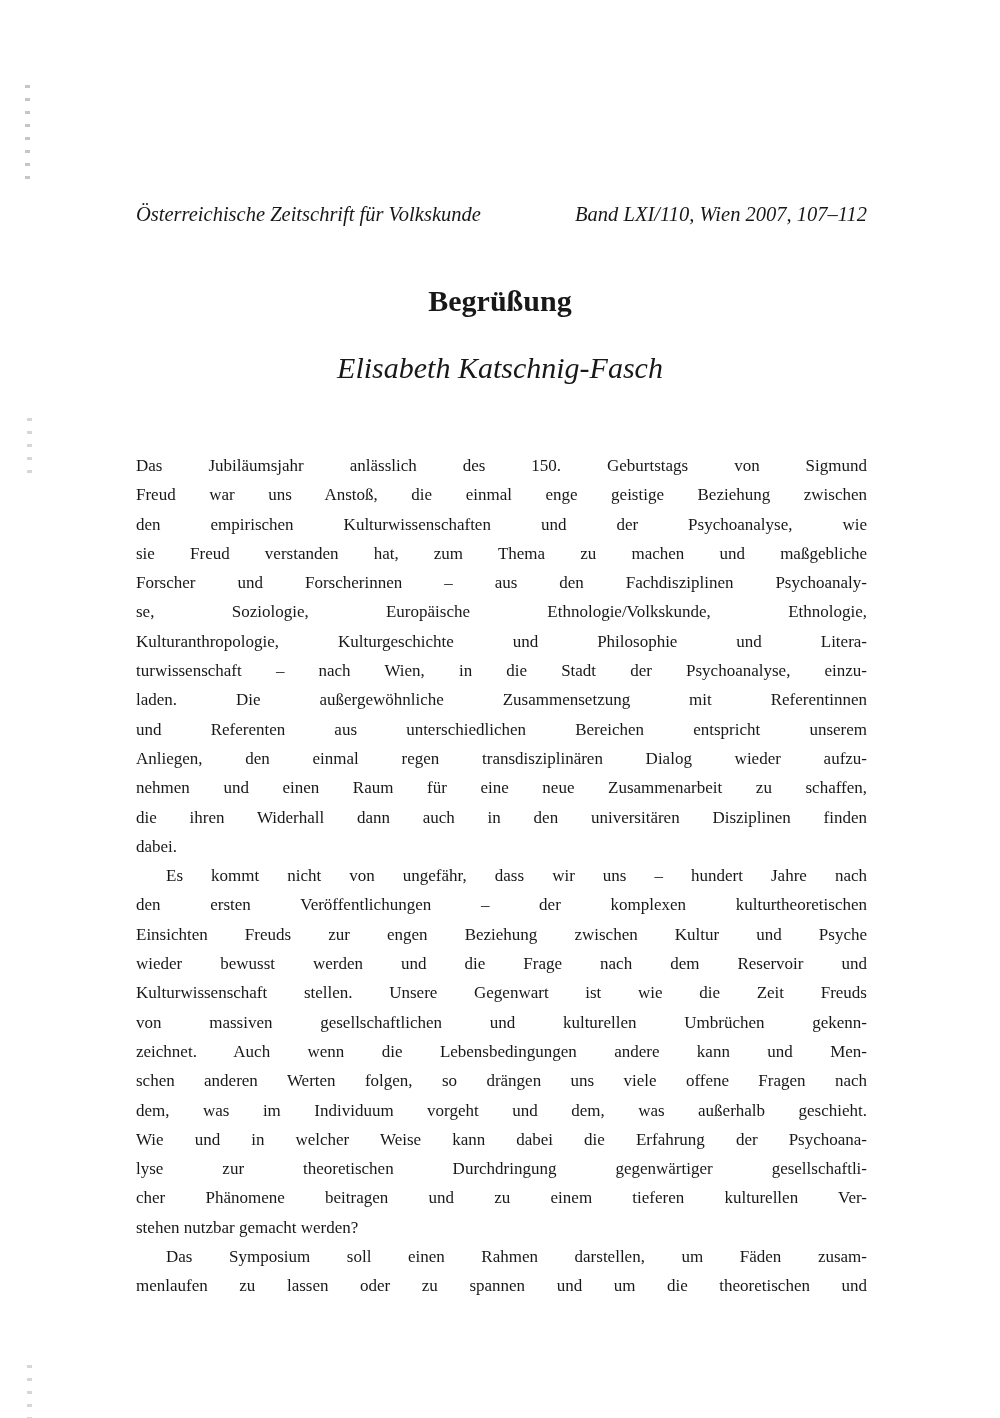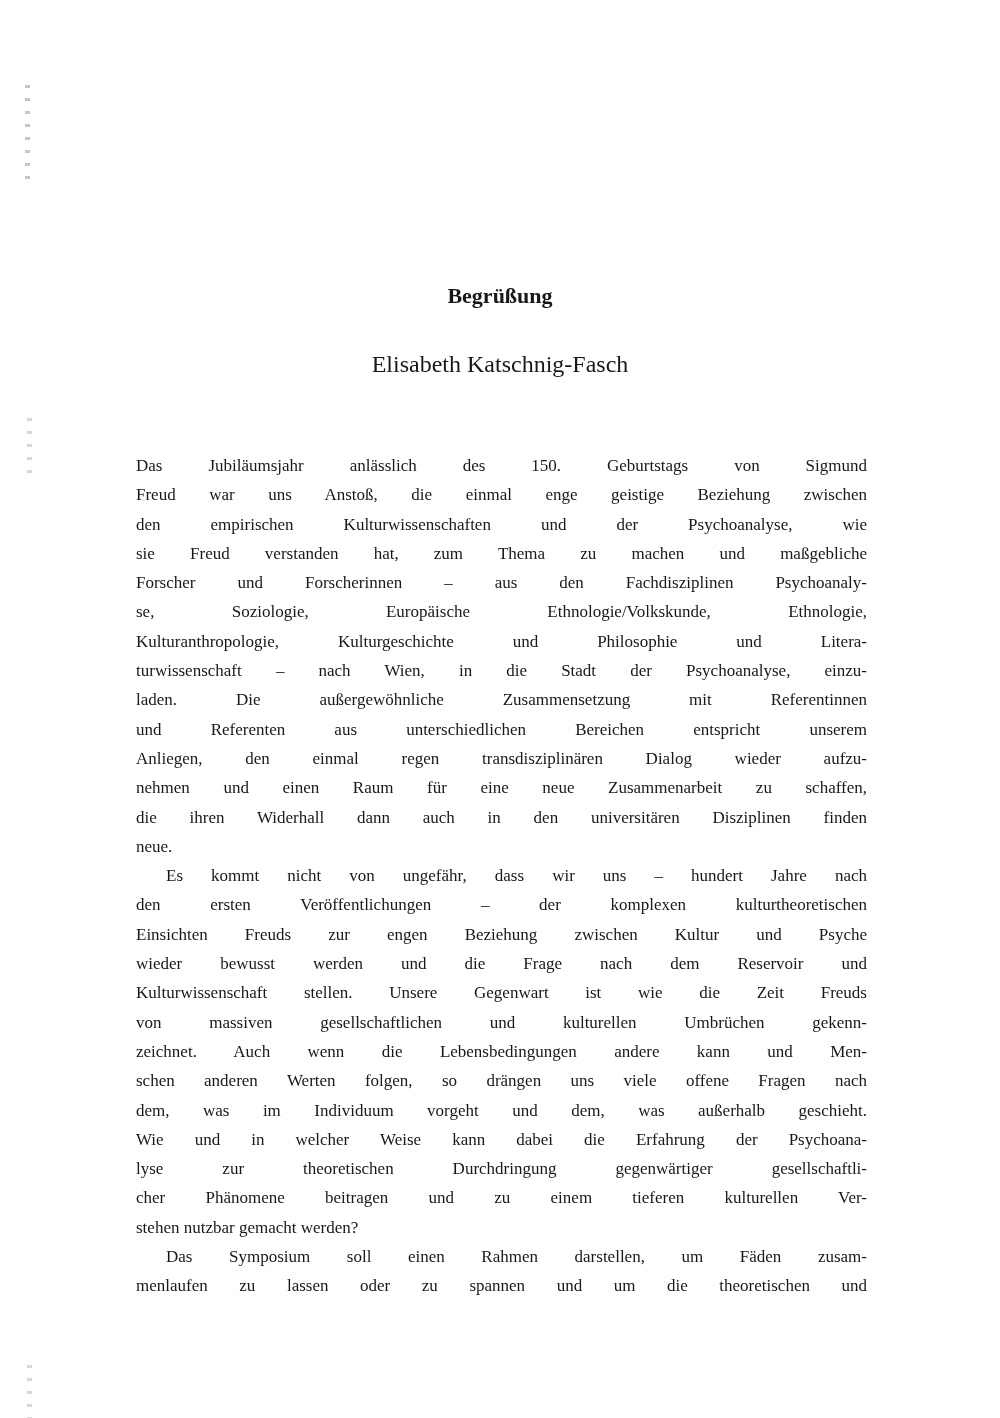--- a/index.html
+++ b/index.html
@@ -42,31 +42,32 @@
     line-height: 1.25;
     white-space: nowrap;
   }
   .article-title {
     position: absolute;
     left: 0;
     width: 1000px;
     top: 283px;
     margin: 0;
     text-align: center;
-    font-size: 22px;
+    font-size: 30px;
     font-weight: bold;
     line-height: 1.2;
   }
   .article-author {
     position: absolute;
     left: 0;
     width: 1000px;
     top: 350px;
     text-align: center;
-    font-size: 24px;
+    font-style: italic;
+    font-size: 30px;
     line-height: 1.2;
   }
   .article-body {
     position: absolute;
     left: 136px;
     top: 451px;
     width: 731px;
     font-size: 17px;
     line-height: 29.3px;
   }
@@ -81,41 +82,45 @@
 </style>
 </head>
 <body>
 
 <div class="page">
 
   <div class="artifact artifact-1"></div>
   <div class="artifact artifact-2"></div>
   <div class="artifact artifact-3"></div>
 
+  <header class="journal-header">
+    <span>Österreichische Zeitschrift für Volkskunde</span>
+    <span>Band LXI/110, Wien 2007, 107–112</span>
+  </header>
 
   <h1 class="article-title">Begrüßung</h1>
 
   <div class="article-author">Elisabeth Katschnig-Fasch</div>
 
   <main class="article-body">
       <div class="paragraph">
         <div class="line">Das Jubiläumsjahr anlässlich des 150. Geburtstags von Sigmund</div>
         <div class="line">Freud war uns Anstoß, die einmal enge geistige Beziehung zwischen</div>
         <div class="line">den empirischen Kulturwissenschaften und der Psychoanalyse, wie</div>
         <div class="line">sie Freud verstanden hat, zum Thema zu machen und maßgebliche</div>
         <div class="line">Forscher und Forscherinnen – aus den Fachdisziplinen Psychoanaly-</div>
         <div class="line">se, Soziologie, Europäische Ethnologie/Volkskunde, Ethnologie,</div>
         <div class="line">Kulturanthropologie, Kulturgeschichte und Philosophie und Litera-</div>
         <div class="line">turwissenschaft – nach Wien, in die Stadt der Psychoanalyse, einzu-</div>
         <div class="line">laden. Die außergewöhnliche Zusammensetzung mit Referentinnen</div>
         <div class="line">und Referenten aus unterschiedlichen Bereichen entspricht unserem</div>
         <div class="line">Anliegen, den einmal regen transdisziplinären Dialog wieder aufzu-</div>
         <div class="line">nehmen und einen Raum für eine neue Zusammenarbeit zu schaffen,</div>
         <div class="line">die ihren Widerhall dann auch in den universitären Disziplinen finden</div>
-        <div class="line last">neue.</div>
+        <div class="line last">dabei.</div>
       </div>
       <div class="paragraph">
         <div class="line indent">Es kommt nicht von ungefähr, dass wir uns – hundert Jahre nach</div>
         <div class="line">den ersten Veröffentlichungen – der komplexen kulturtheoretischen</div>
         <div class="line">Einsichten Freuds zur engen Beziehung zwischen Kultur und Psyche</div>
         <div class="line">wieder bewusst werden und die Frage nach dem Reservoir und</div>
         <div class="line">Kulturwissenschaft stellen. Unsere Gegenwart ist wie die Zeit Freuds</div>
         <div class="line">von massiven gesellschaftlichen und kulturellen Umbrüchen gekenn-</div>
         <div class="line">zeichnet. Auch wenn die Lebensbedingungen andere kann und Men-</div>
         <div class="line">schen anderen Werten folgen, so drängen uns viele offene Fragen nach</div>

